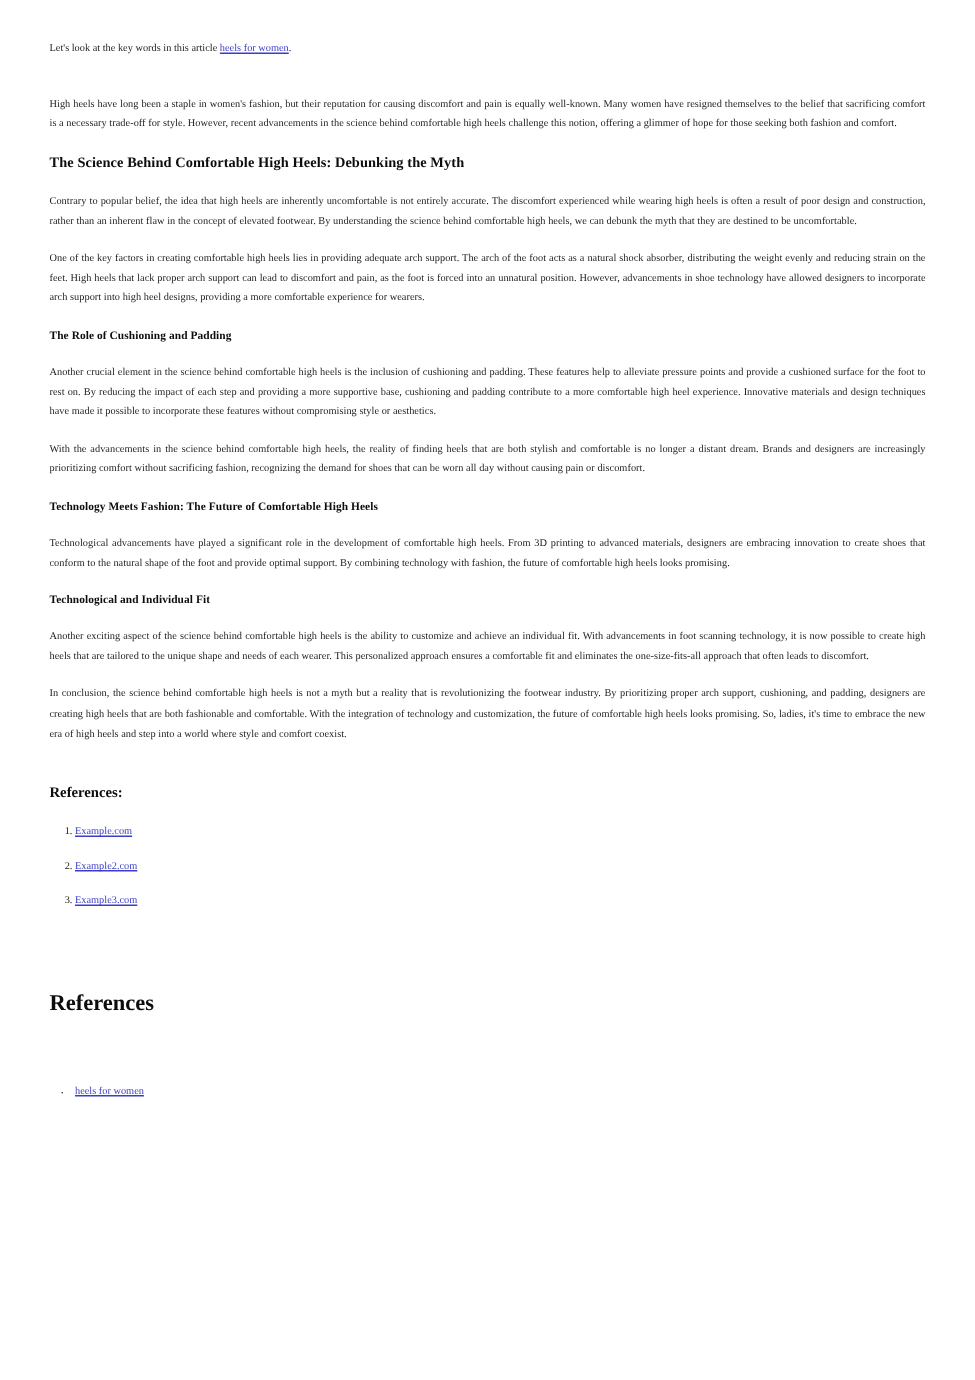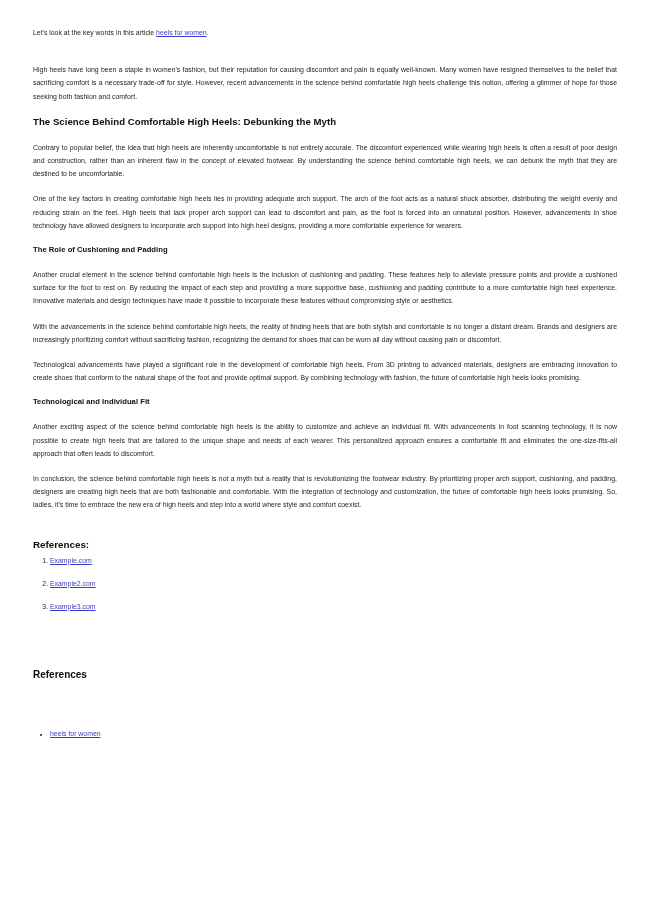--- a/index.html
+++ b/index.html
@@ -6,21 +6,21 @@
     margin: 0;
     padding: 0;
     background: #ffffff;
   }
   .page {
     position: relative;
     width: 650px;
     height: 920px;
     background: #ffffff;
     box-sizing: border-box;
-    font-family: Liberation Sans, sans-serif;
+    font-family: Liberation Serif, serif;
     color: #1a1a1a;
     overflow: hidden;
   }
   .content {
     position: absolute;
     left: 33px;
     top: 26px;
     width: 584px;
   }
   p.body-text {
@@ -54,40 +54,40 @@
     font-size: 7.6px;
     line-height: 12px;
     font-weight: bold;
     color: #0d0d0d;
     letter-spacing: 0.05px;
   }
   .gap-before-h2 { margin-top: 36px; }
   .gap-before-h2-b { margin-top: 24px; }
   .gap-before-h3 { margin-top: 14px; }
   h2.refs-title {
-    margin: 26px 0 4px 0;
+    margin: 26px 0 14px 0;
     font-size: 9.8px;
     line-height: 13px;
     font-weight: bold;
     color: #0d0d0d;
   }
   ol.ref-list {
     margin: 0;
     padding: 0 0 0 17px;
     list-style: decimal;
     font-size: 6.9px;
   }
   ol.ref-list li {
     margin: 0 0 12px 0;
     line-height: 11px;
     color: #1c1c1c;
   }
   h2.refs-title-2 {
     margin: 56px 0 12px 0;
-    font-size: 10px;
+    font-size: 15px;
     line-height: 14px;
     font-weight: bold;
     color: #0d0d0d;
   }
   ul.ref-bullets {
     margin: 46px 0 0 0;
     padding: 0 0 0 17px;
     list-style: disc;
     font-size: 6.9px;
   }
@@ -111,20 +111,21 @@
     <h2 class="section-title gap-before-h2">The Science Behind Comfortable High Heels: Debunking the Myth</h2>
     <p class="body-text">Contrary to popular belief, the idea that high heels are inherently uncomfortable is not entirely accurate. The discomfort experienced while wearing high heels is often a result of poor design and construction, rather than an inherent flaw in the concept of elevated footwear. By understanding the science behind comfortable high heels, we can debunk the myth that they are destined to be uncomfortable.</p>
 
     <p class="body-text">One of the key factors in creating comfortable high heels lies in providing adequate arch support. The arch of the foot acts as a natural shock absorber, distributing the weight evenly and reducing strain on the feet. High heels that lack proper arch support can lead to discomfort and pain, as the foot is forced into an unnatural position. However, advancements in shoe technology have allowed designers to incorporate arch support into high heel designs, providing a more comfortable experience for wearers.</p>
 
     <h3 class="sub-title gap-before-h3">The Role of Cushioning and Padding</h3>
     <p class="body-text">Another crucial element in the science behind comfortable high heels is the inclusion of cushioning and padding. These features help to alleviate pressure points and provide a cushioned surface for the foot to rest on. By reducing the impact of each step and providing a more supportive base, cushioning and padding contribute to a more comfortable high heel experience. Innovative materials and design techniques have made it possible to incorporate these features without compromising style or aesthetics.</p>
 
     <p class="body-text">With the advancements in the science behind comfortable high heels, the reality of finding heels that are both stylish and comfortable is no longer a distant dream. Brands and designers are increasingly prioritizing comfort without sacrificing fashion, recognizing the demand for shoes that can be worn all day without causing pain or discomfort.</p>
 
+    <h3 class="sub-title gap-before-h3">Technology Meets Fashion: The Future of Comfortable High Heels</h3>
     <p class="body-text">Technological advancements have played a significant role in the development of comfortable high heels. From 3D printing to advanced materials, designers are embracing innovation to create shoes that conform to the natural shape of the foot and provide optimal support. By combining technology with fashion, the future of comfortable high heels looks promising.</p>
 
     <h3 class="sub-title gap-before-h3">Technological and Individual Fit</h3>
     <p class="body-text">Another exciting aspect of the science behind comfortable high heels is the ability to customize and achieve an individual fit. With advancements in foot scanning technology, it is now possible to create high heels that are tailored to the unique shape and needs of each wearer. This personalized approach ensures a comfortable fit and eliminates the one-size-fits-all approach that often leads to discomfort.</p>
 
     <p class="body-text">In conclusion, the science behind comfortable high heels is not a myth but a reality that is revolutionizing the footwear industry. By prioritizing proper arch support, cushioning, and padding, designers are creating high heels that are both fashionable and comfortable. With the integration of technology and customization, the future of comfortable high heels looks promising. So, ladies, it's time to embrace the new era of high heels and step into a world where style and comfort coexist.</p>
 
     <h2 class="refs-title">References:</h2>
 
     <ol class="ref-list">

